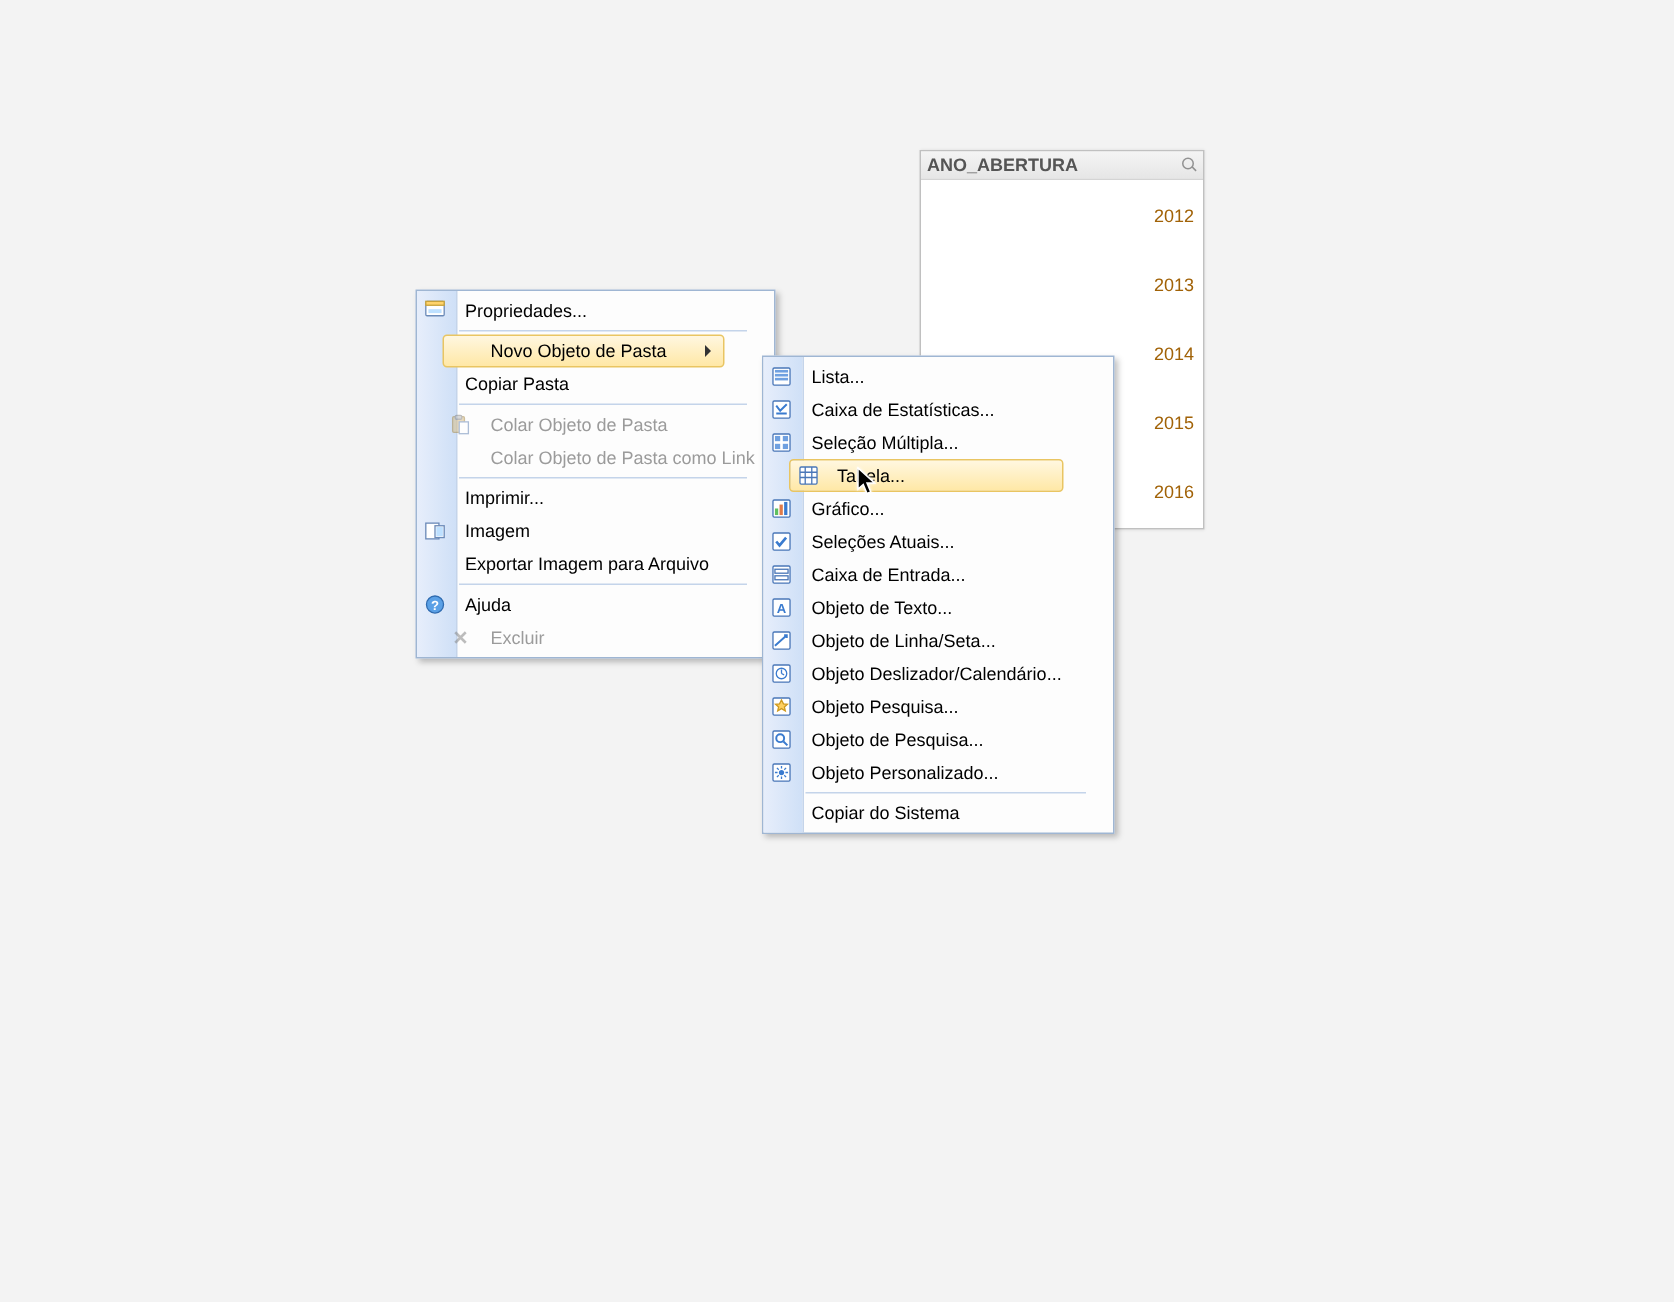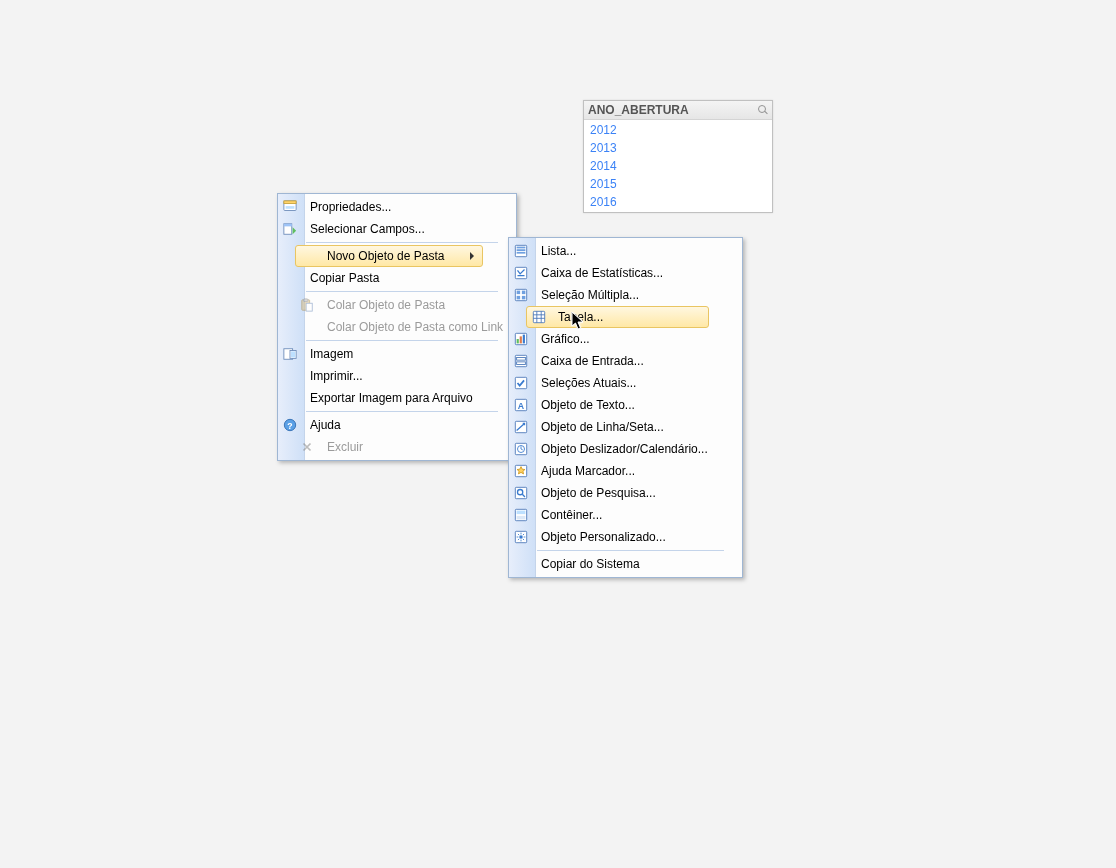--- a/index.html
+++ b/index.html
@@ -10,21 +10,21 @@
     background: #f3f3f3;
     font-family: "Segoe UI", Tahoma, Arial, sans-serif;
     font-size: 12px;
     color: #000;
     overflow: hidden;
   }
 
   
   .listbox {
     position: absolute;
-    left: 583px;
+    left: 613px;
     top: 100px;
     width: 188px;
     border: 1px solid #c0c0c0;
     background: #ffffff;
     box-shadow: 0 0 2px rgba(0,0,0,0.1);
   }
   .listbox-header {
     height: 18px;
     line-height: 18px;
     padding: 0 4px;
@@ -60,22 +60,23 @@
     transform: rotate(45deg);
     left: 6px;
     top: 7px;
   }
   .listbox-values {
     padding: 1px 0;
   }
   .listbox-row {
     height: 14px;
     line-height: 14px;
-    padding: 2px 6px;
-    color: #3b82f6;
+    text-align: right;
+    padding: 16px 6px;
+    color: #a16207;
   }
 
   
   .context-menu {
     position: absolute;
     background: #fdfdfd;
     border: 1px solid #9fb6d3;
     box-shadow: 2px 2px 4px rgba(0,0,0,0.25);
   }
   .menu-icon-strip {
@@ -197,30 +198,20 @@
       <span class="icon">
         <svg viewBox="0 0 16 16">
             <rect x="1" y="1" width="14" height="11" rx="1" fill="#fff" stroke="#6b8ab8"></rect>
             <rect x="1" y="1" width="14" height="3" fill="#ffd36b" stroke="#c8a23a"></rect>
             <rect x="3" y="7" width="10" height="3" fill="#bde0ff"></rect>
           </svg>
       </span>
       <span>Propriedades...</span>
     </div>
 
-    <div class="menu-item">
-      <span class="icon">
-        <svg viewBox="0 0 16 16">
-            <rect x="1" y="2" width="9" height="12" fill="#fff" stroke="#6b8ab8"></rect>
-            <rect x="1" y="2" width="9" height="3" fill="#9dc3f7"></rect>
-            <path d="M11 6 l4 4 l-4 4 z" fill="#5fbf5f"></path>
-          </svg>
-      </span>
-      <span>Selecionar Campos...</span>
-    </div>
 
     <div class="menu-separator"></div>
 
     <div class="menu-item highlight">
       <span>Novo Objeto de Pasta</span>
       <span class="arrow"></span>
     </div>
 
     <div class="menu-item">
       <span>Copiar Pasta</span>
@@ -239,35 +230,35 @@
       <span>Colar Objeto de Pasta</span>
     </div>
 
     <div class="menu-item disabled">
       <span>Colar Objeto de Pasta como Link</span>
     </div>
 
     <div class="menu-separator"></div>
 
     <div class="menu-item">
+      <span>Imprimir...</span>
+    </div>
+
+    <div class="menu-item">
       <span class="icon">
         <svg viewBox="0 0 16 16">
             <rect x="1" y="2" width="10" height="12" fill="#fff" stroke="#6b8ab8"></rect>
             <rect x="8" y="4" width="7" height="9" fill="#fff" stroke="#6b8ab8"></rect>
             <rect x="9" y="5" width="5" height="7" fill="#bde0ff"></rect>
           </svg>
       </span>
       <span>Imagem</span>
     </div>
 
     <div class="menu-item">
-      <span>Imprimir...</span>
-    </div>
-
-    <div class="menu-item">
       <span>Exportar Imagem para Arquivo</span>
     </div>
 
     <div class="menu-separator"></div>
 
     <div class="menu-item">
       <span class="icon">
         <svg viewBox="0 0 16 16">
             <circle cx="8" cy="8" r="6.5" fill="#5aa0e6" stroke="#2f6bb0"></circle>
             <text x="8" y="12" font-size="10" font-weight="bold" fill="#fff" text-anchor="middle">?</text>
@@ -346,37 +337,37 @@
             <rect x="10" y="3" width="2.5" height="10" fill="#3a7bcf"></rect>
           </svg>
         </span>
       <span>Gráfico...</span>
     </div>
 
     <div class="menu-item">
       <span class="icon">
           <svg viewBox="0 0 16 16">
             <rect x="1.5" y="1.5" width="13" height="13" rx="1" fill="#fff" stroke="#4a77b8"></rect>
+            <path d="M4 8 l2.5 3 l5 -6" stroke="#3a7bcf" stroke-width="2" fill="none"></path>
+          </svg>
+        </span>
+      <span>Seleções Atuais...</span>
+    </div>
+
+    <div class="menu-item">
+      <span class="icon">
+          <svg viewBox="0 0 16 16">
+            <rect x="1.5" y="1.5" width="13" height="13" rx="1" fill="#fff" stroke="#4a77b8"></rect>
             <rect x="3" y="4" width="10" height="3" fill="none" stroke="#4a77b8"></rect>
             <rect x="3" y="9" width="10" height="3" fill="none" stroke="#4a77b8"></rect>
           </svg>
         </span>
       <span>Caixa de Entrada...</span>
     </div>
 
-    <div class="menu-item">
-      <span class="icon">
-          <svg viewBox="0 0 16 16">
-            <rect x="1.5" y="1.5" width="13" height="13" rx="1" fill="#fff" stroke="#4a77b8"></rect>
-            <path d="M4 8 l2.5 3 l5 -6" stroke="#3a7bcf" stroke-width="2" fill="none"></path>
-          </svg>
-        </span>
-      <span>Seleções Atuais...</span>
-    </div>
-
 
     <div class="menu-item">
       <span class="icon">
           <svg viewBox="0 0 16 16">
             <rect x="1.5" y="1.5" width="13" height="13" rx="1" fill="#fff" stroke="#4a77b8"></rect>
             <text x="8" y="12" font-size="10" font-weight="bold" fill="#3a7bcf" text-anchor="middle">A</text>
           </svg>
         </span>
       <span>Objeto de Texto...</span>
     </div>
@@ -402,44 +393,34 @@
       <span>Objeto Deslizador/Calendário...</span>
     </div>
 
     <div class="menu-item">
       <span class="icon">
           <svg viewBox="0 0 16 16">
             <rect x="1.5" y="1.5" width="13" height="13" rx="1" fill="#fff" stroke="#4a77b8"></rect>
             <path d="M8 3 l1.5 3 3 .3 -2.3 2 .7 3 -2.9 -1.7 -2.9 1.7 .7 -3 -2.3 -2 3 -.3 z" fill="#ffd060" stroke="#cf9a20"></path>
           </svg>
         </span>
-      <span>Ajuda Marcador...</span>
+      <span>Objeto Pesquisa...</span>
     </div>
 
     <div class="menu-item">
       <span class="icon">
           <svg viewBox="0 0 16 16">
             <rect x="1.5" y="1.5" width="13" height="13" rx="1" fill="#fff" stroke="#4a77b8"></rect>
             <circle cx="7" cy="7" r="3" fill="none" stroke="#3a7bcf" stroke-width="1.5"></circle>
             <path d="M9.5 9.5 l3 3" stroke="#3a7bcf" stroke-width="1.5"></path>
           </svg>
         </span>
       <span>Objeto de Pesquisa...</span>
     </div>
 
-    <div class="menu-item">
-      <span class="icon">
-          <svg viewBox="0 0 16 16">
-            <rect x="1.5" y="1.5" width="13" height="13" rx="1" fill="#fff" stroke="#4a77b8"></rect>
-            <rect x="3" y="3" width="10" height="4" fill="#bde0ff"></rect>
-            <rect x="3" y="9" width="10" height="4" fill="#dce8f7"></rect>
-          </svg>
-        </span>
-      <span>Contêiner...</span>
-    </div>
 
     <div class="menu-item">
       <span class="icon">
           <svg viewBox="0 0 16 16">
             <rect x="1.5" y="1.5" width="13" height="13" rx="1" fill="#fff" stroke="#4a77b8"></rect>
             <circle cx="8" cy="8" r="2" fill="#3a7bcf"></circle>
             <path d="M8 3 v2 M8 11 v2 M3 8 h2 M11 8 h2 M4.5 4.5 l1.4 1.4 M10.1 10.1 l1.4 1.4 M11.5 4.5 l-1.4 1.4 M5.9 10.1 l-1.4 1.4" stroke="#3a7bcf"></path>
           </svg>
         </span>
       <span>Objeto Personalizado...</span>

